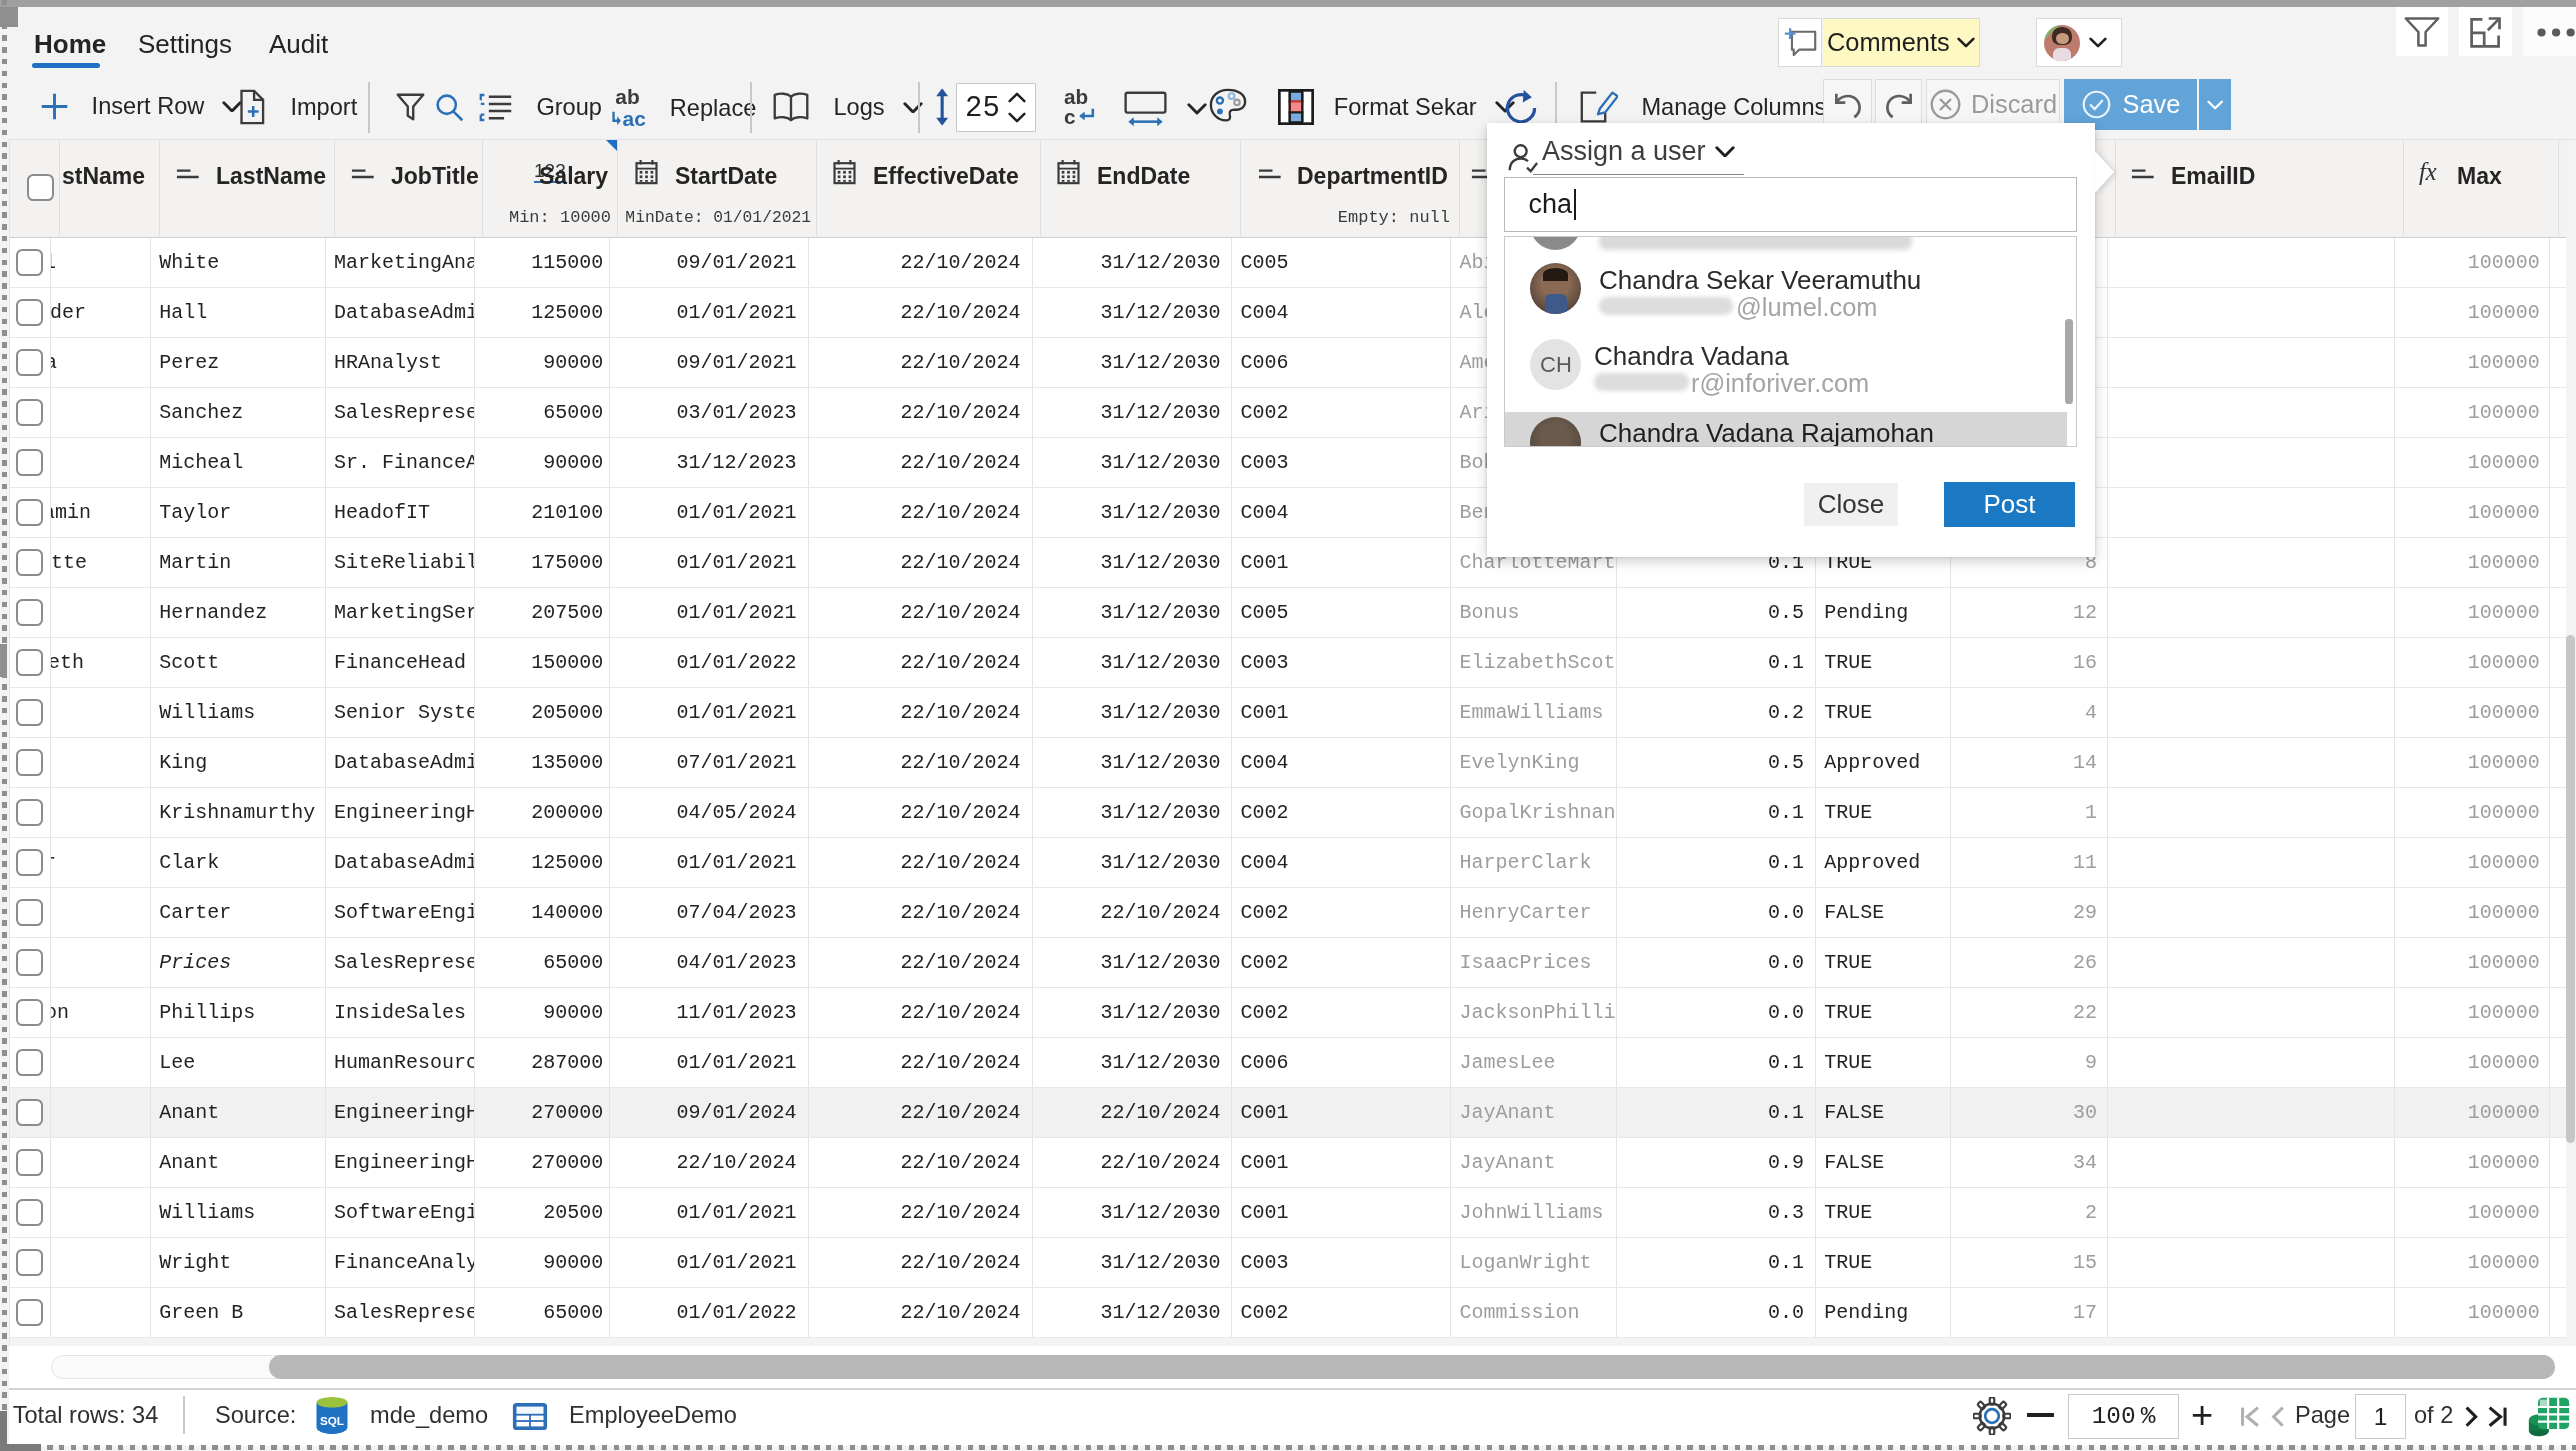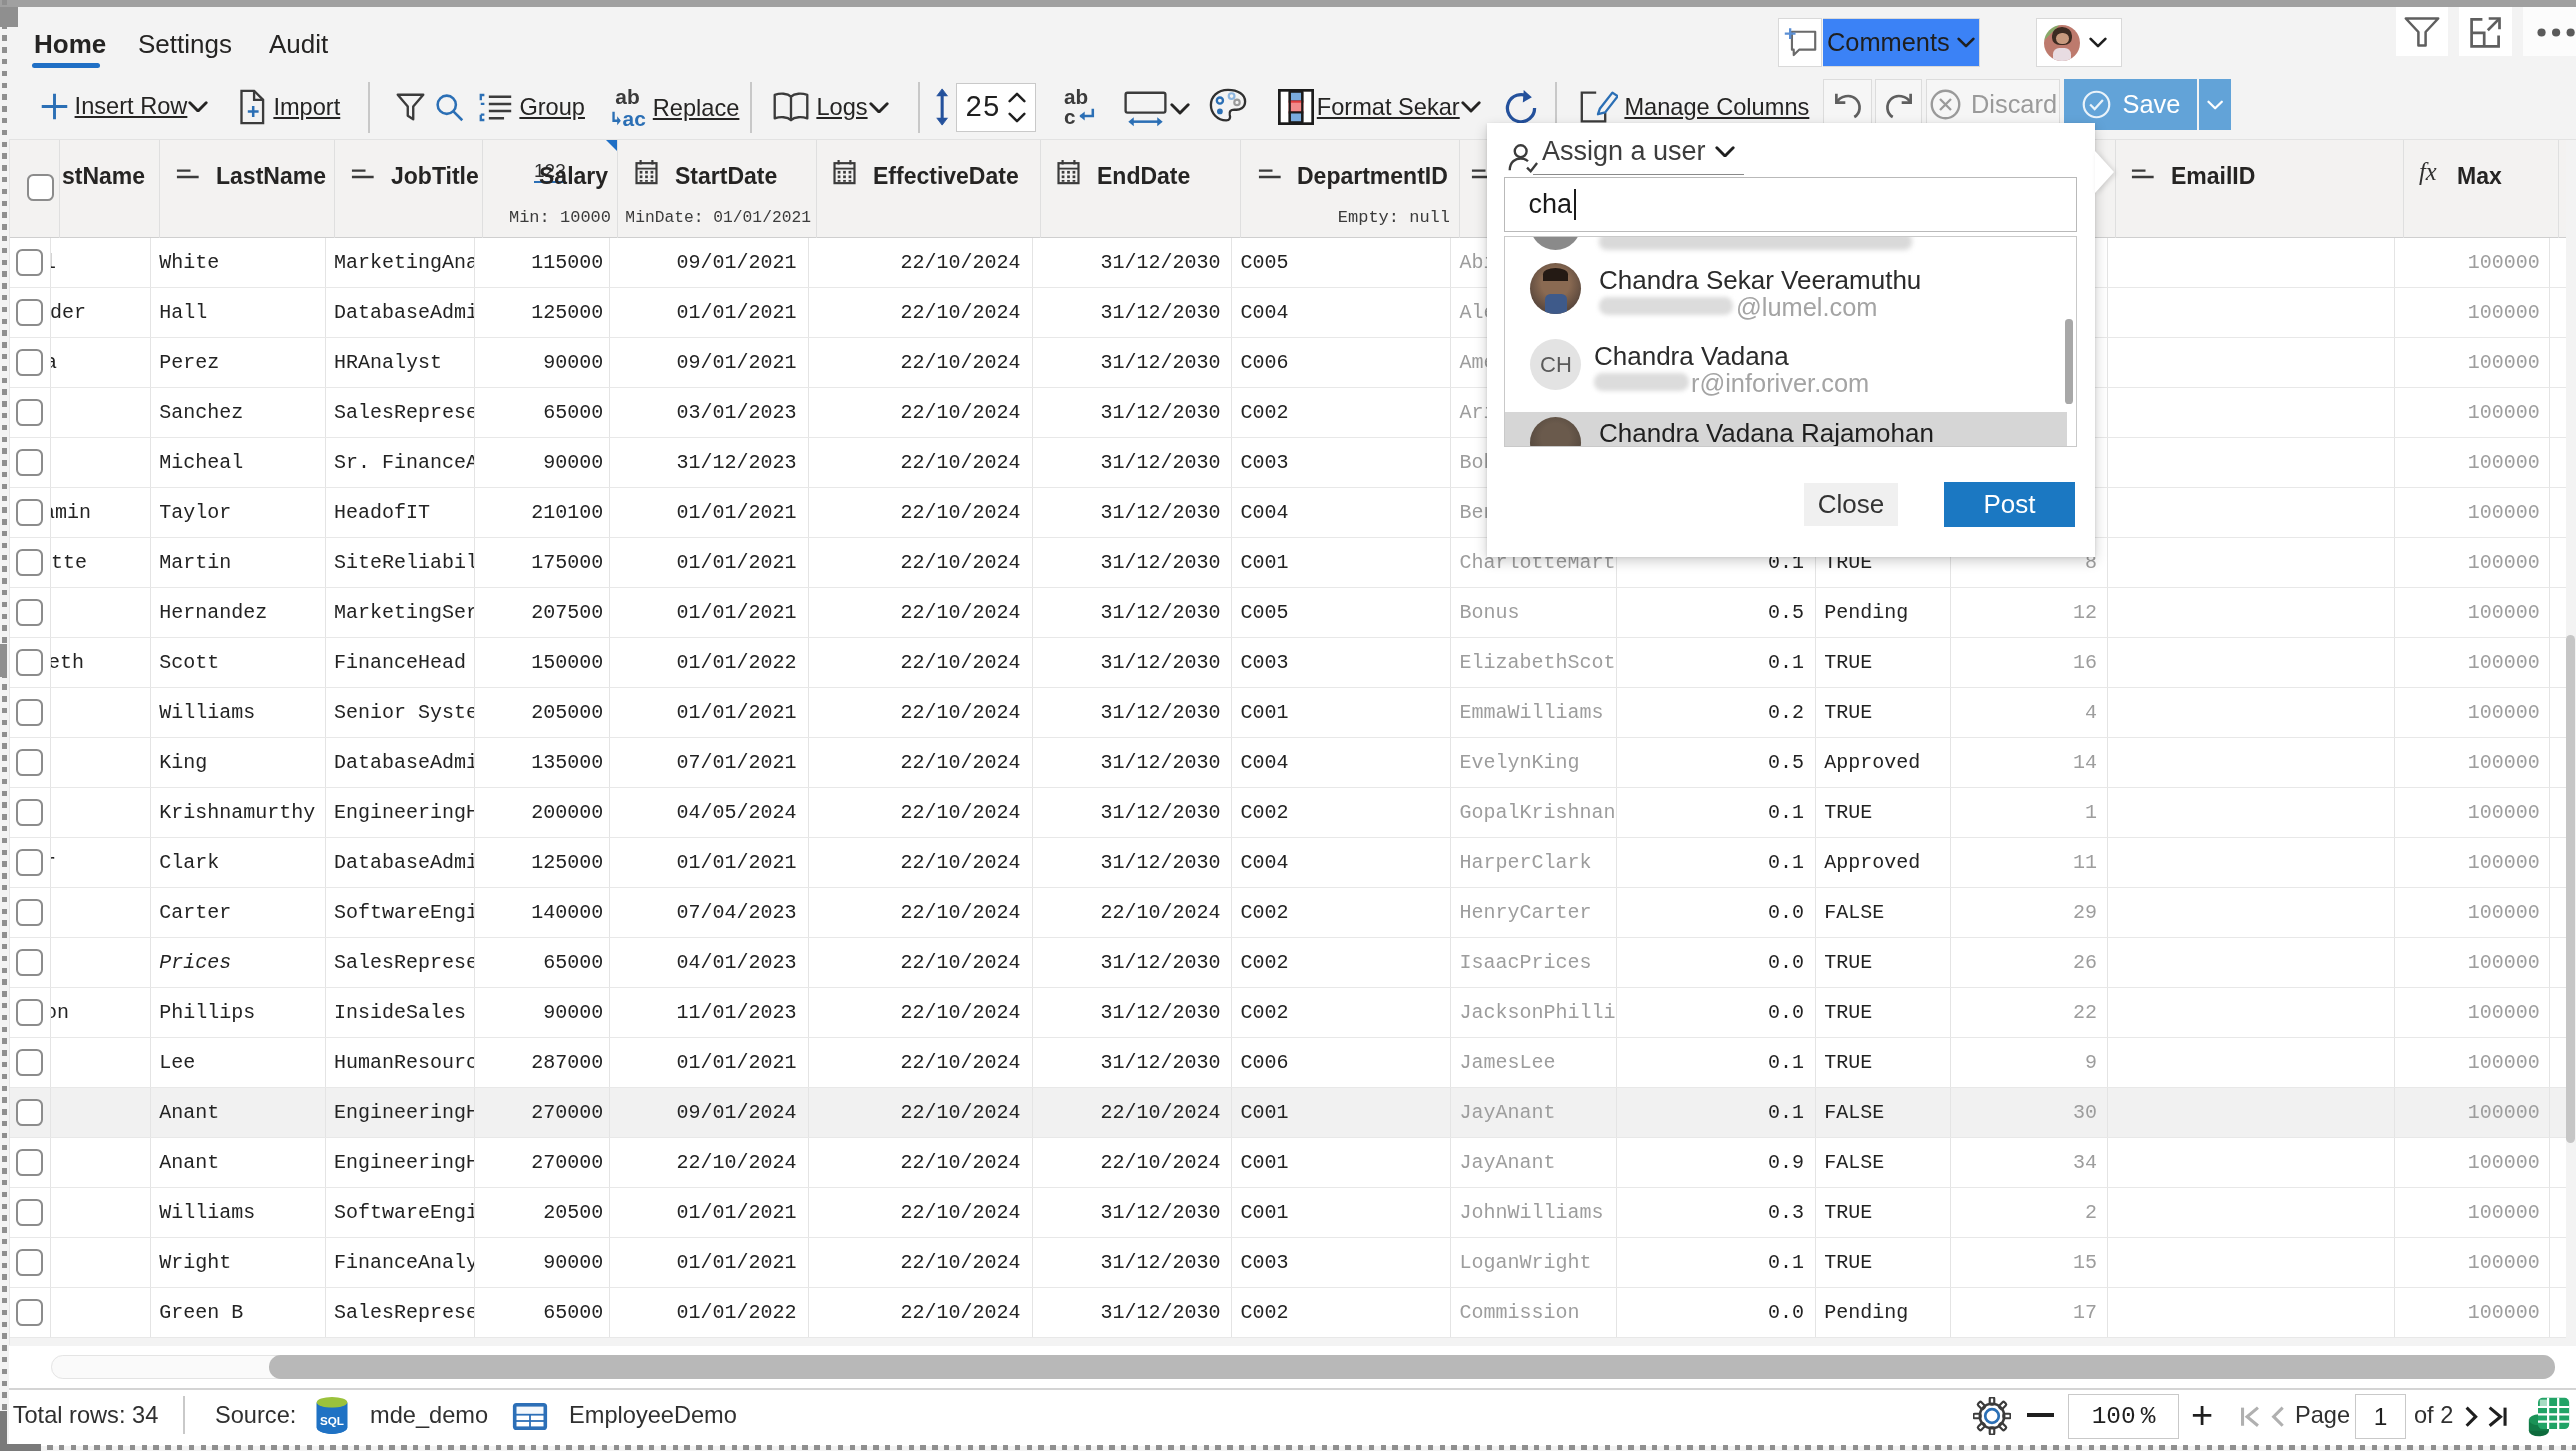--- a/index.html
+++ b/index.html
@@ -9,21 +9,21 @@
 .tab{font-size:26px;color:#252423;}
 .cellL{padding-left:8.2px;text-align:left;}
 .row{display:flex;height:50px;border-bottom:0.9px solid #e8e8e8;background:#fff;}
 .row.sh{background:#f1f1f1;}
 .c{height:100%;border-right:0.9px solid #e4e4e4;font-family:"Liberation Mono",monospace;font-size:20px;color:#232323;display:flex;align-items:center;overflow:hidden;white-space:nowrap;}
 .c.r{justify-content:flex-end;}
 .c.gray{color:#9d9d9d;}
 .cb{width:27px;height:27px;border:2.3px solid #8c8c8c;border-radius:6.3px;background:#fff;margin:auto;flex:none;}
 .hlab{position:absolute;top:23px;font-size:23px;font-weight:700;color:#252423;white-space:nowrap;}
 .hsub{position:absolute;top:68px;right:9px;font-size:17px;color:#3b3b3b;font-family:"Liberation Mono",monospace;white-space:nowrap;}
-.tbtn{position:absolute;display:flex;align-items:center;gap:1px;font-size:23.6px;color:#252423;white-space:nowrap;text-decoration:underline;}
+.tbtn{position:absolute;display:flex;align-items:center;gap:18px;font-size:23.6px;color:#252423;white-space:nowrap;}
 .sep{position:absolute;width:1.8px;background:#c8c8c8;top:82px;height:51px;}
 .boxbtn{position:absolute;background:#f6f6f6;border:0.9px solid #dcdcdc;display:flex;align-items:center;justify-content:center;}
 </style></head>
 <body>
 <div class="abs" style="left:9px;top:140px;width:2557px;height:98px;background:#f3f2f1;border-bottom:1.8px solid #cfcfcf;"></div>
 <div class="abs" style="left:9px;top:140px;width:2557px;height:98px;">
     <div class="hlab" style="left:53px;">stName</div>
     <div class="abs" style="left:167px;top:27px;">
       <svg width="23.6" height="16.3" viewBox="0 0 26 18">
         <path d="M1 4 H16 M1 11 H25" stroke="#3b3b3b" stroke-width="2.6" fill="none"></path>
@@ -604,21 +604,21 @@
 <div class="abs tab" style="left:34px;top:29px;font-weight:700;">Home</div>
 <div class="abs tab" style="left:138px;top:29px;">Settings</div>
 <div class="abs tab" style="left:269px;top:29px;">Audit</div>
 <div class="abs" style="left:32px;top:63px;width:68px;height:5.4px;background:#1f6fc5;border-radius:2.7px;"></div>
 <div class="abs" style="left:1778px;top:18px;width:44px;height:49px;background:#fff;border:0.9px solid #d9d9d9;display:flex;align-items:center;justify-content:center;">
     <svg width="34" height="33" viewBox="0 0 38 36">
       <path d="M10 6 H36 V26 H18 L12 32 V26 H10 Z" fill="none" stroke="#6a6a6a" stroke-width="2.4" stroke-linejoin="round"></path>
       <path d="M8 2 V14 M2 8 H14" stroke="#5b8fd4" stroke-width="2.6"></path>
     </svg>
   </div>
-<div class="abs" style="left:1823px;top:18px;width:157px;height:49px;background:#3b82f6;border:0.9px solid #d9d9d9;border-left:none;display:flex;align-items:center;justify-content:center;gap:7.3px;font-size:25.4px;">Comments<svg width="18" height="11" viewBox="0 0 22 13">
+<div class="abs" style="left:1823px;top:18px;width:157px;height:49px;background:#fef9c3;border:0.9px solid #d9d9d9;border-left:none;display:flex;align-items:center;justify-content:center;gap:7.3px;font-size:25.4px;">Comments<svg width="18" height="11" viewBox="0 0 22 13">
       <path d="M2 2 L11 11 L20 2" fill="none" stroke="#1f1f1f" stroke-width="3.2" stroke-linecap="round" stroke-linejoin="round"></path>
     </svg></div>
 <div class="abs" style="left:2036px;top:18px;width:86px;height:49px;background:#fff;border:0.9px solid #d9d9d9;display:flex;align-items:center;padding-left:7.3px;gap:9px;">
     <div style="width:36px;height:36px;border-radius:50%;background:linear-gradient(135deg,#8aa86a 0 22%,#bd7a6d 22% 100%);position:relative;overflow:hidden;">
       <div style="position:absolute;left:8.2px;top:2.7px;width:20px;height:18px;border-radius:48% 48% 40% 40%;background:#3d2b22;"></div>
       <div style="position:absolute;left:11.8px;top:8.2px;width:12.7px;height:11.8px;border-radius:50%;background:#c89a7e;"></div>
       <div style="position:absolute;left:9px;top:23px;width:18px;height:13.6px;background:#e8dce2;border-radius:6.3px 6.3px 0 0;"></div>
     </div>
     <svg width="18" height="11" viewBox="0 0 22 13">
       <path d="M2 2 L11 11 L20 2" fill="none" stroke="#1f1f1f" stroke-width="3.2" stroke-linecap="round" stroke-linejoin="round"></path>

